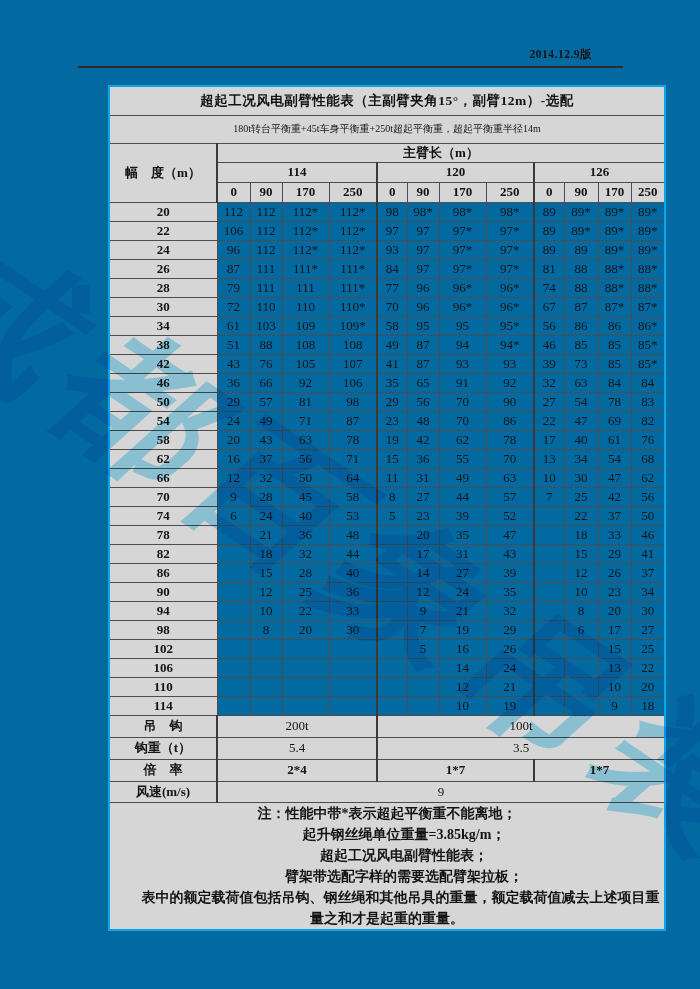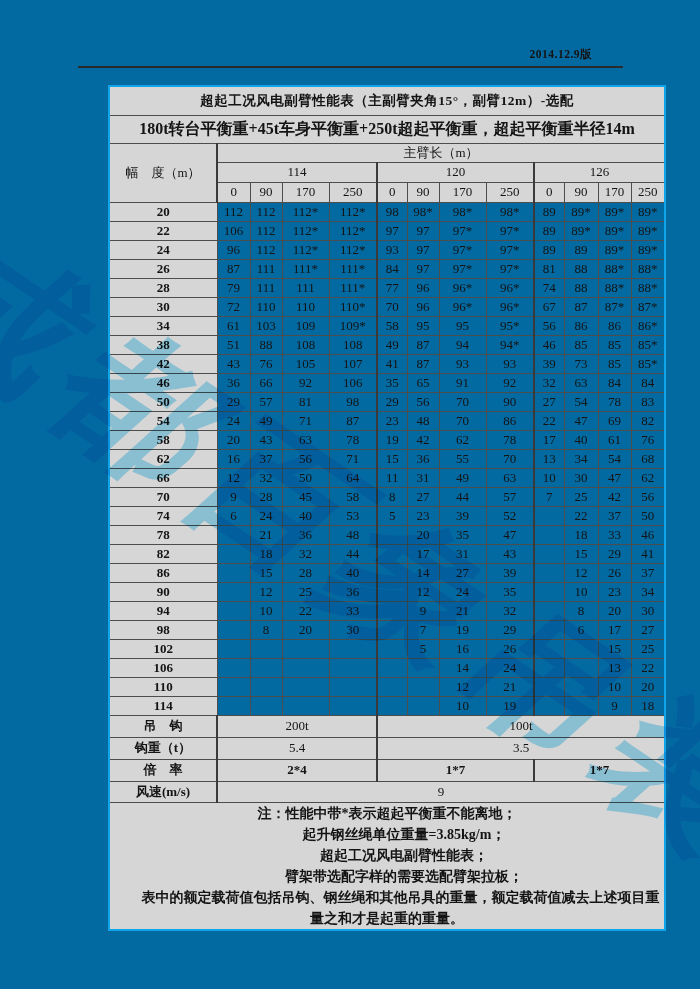--- a/index.html
+++ b/index.html
@@ -29,22 +29,22 @@
     font-size:13px;z-index:1;margin-left:8px;
   }
   table.perf td{
     border:1px solid #4d4d4d;padding:0;overflow:hidden;
     white-space:nowrap;text-align:center;vertical-align:middle;
   }
   .gray{background:#d6d6d6;}
   .h29{height:29px}.h28{height:28px}.h19{height:19px}.h20{height:20px}
   .h22{height:22px}.h21{height:21px}
   .title-cell{font-weight:bold;font-size:13.5px;letter-spacing:0.5px;}
-  .subtitle-cell{font-weight:bold;font-size:16px;}
-  .ch{font-weight:normal;}
+  .subtitle-cell{font-weight:normal;font-size:10px;}
+  .ch{font-weight:bold;}
   .rl{font-weight:bold;}
   .fl{font-weight:bold;}
   .fb{font-weight:bold;}
   .gs{border-left:2px solid #3a3a3a !important;}
   .notes-cell{
     height:124px;vertical-align:top;text-align:left;white-space:normal;
     padding:3px 7px 0 7px;font-weight:bold;font-size:14px;line-height:21px;
   }
   .note-line{white-space:nowrap;}
   .note-indent{padding-left:34px;}

